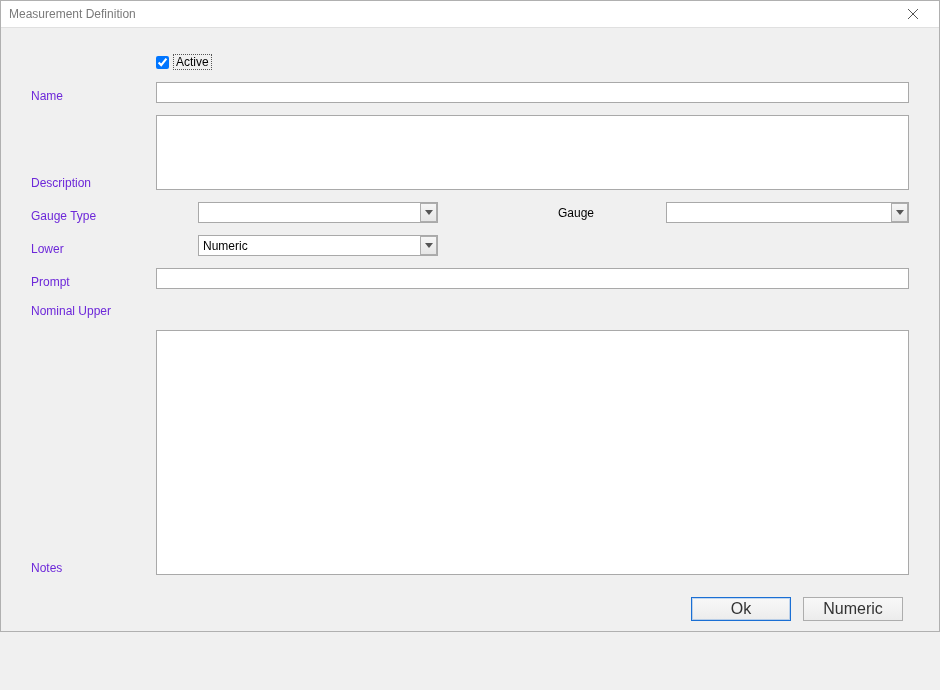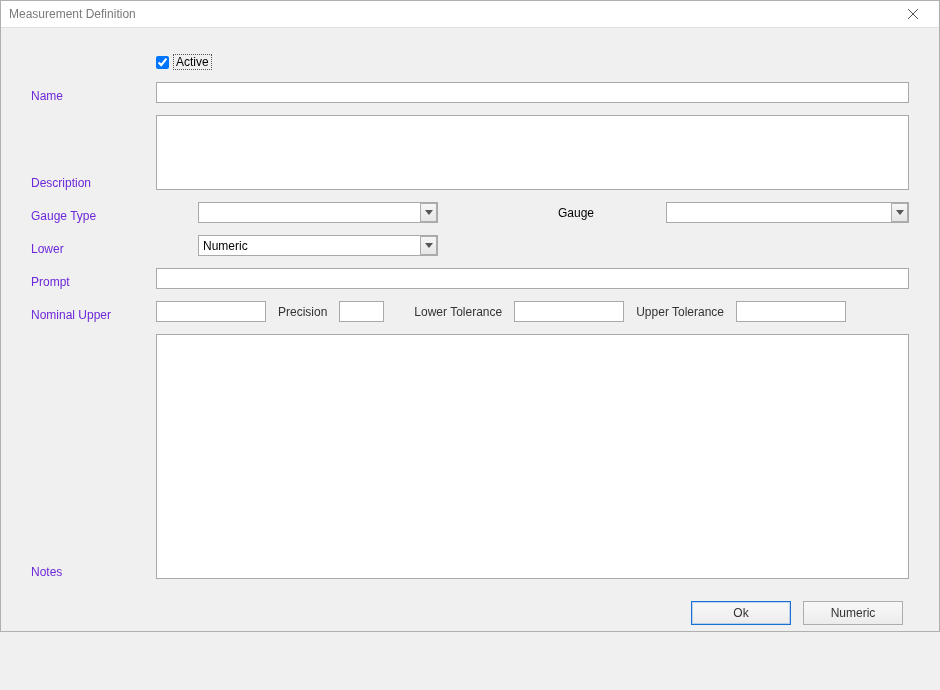--- a/index.html
+++ b/index.html
@@ -181,21 +181,21 @@
       justify-content: flex-end;
       gap: 12px;
       padding: 10px 6px 10px 0;
     }
     .btn {
       width: 100px;
       height: 24px;
       background: linear-gradient(#f8f8f8, #ececec);
       border: 1px solid #adadad;
       cursor: pointer;
-      font-size: 12px;
+      font-size: 16px;
       color: #333;
     }
     .btn.primary {
       border: 1px solid #1a6fd4;
       box-shadow: inset 0 0 0 1px rgba(26,111,212,0.25);
     }
   </style>
 </head>
 <body>
 
@@ -276,29 +276,20 @@
 
       <div class="row">
         <div class="label-col">Prompt</div>
         <div class="control-col">
           <input type="text" class="text-input full" value="" style="">
         </div>
       </div>
 
       <div class="row">
         <div class="label-col">Nominal Upper</div>
-        <div class="control-col nv-row">
-          <input type="text" class="text-input nv-input" value="" style="">
-          <span class="nv-label">Precision</span>
-          <input type="text" class="text-input prec-input" value="" style="">
-          <span class="nv-label" style="padding-left:20px">Lower Tolerance</span>
-          <input type="text" class="text-input tol-input" value="" style="">
-          <span class="nv-label">Upper Tolerance</span>
-          <input type="text" class="text-input tol-input" value="" style="">
-        </div>
       </div>
 
       <div class="row">
         <div class="label-col">Notes</div>
         <div class="control-col">
           <textarea class="textarea notes-area" style=""></textarea>
         </div>
       </div>
 
     </div>

